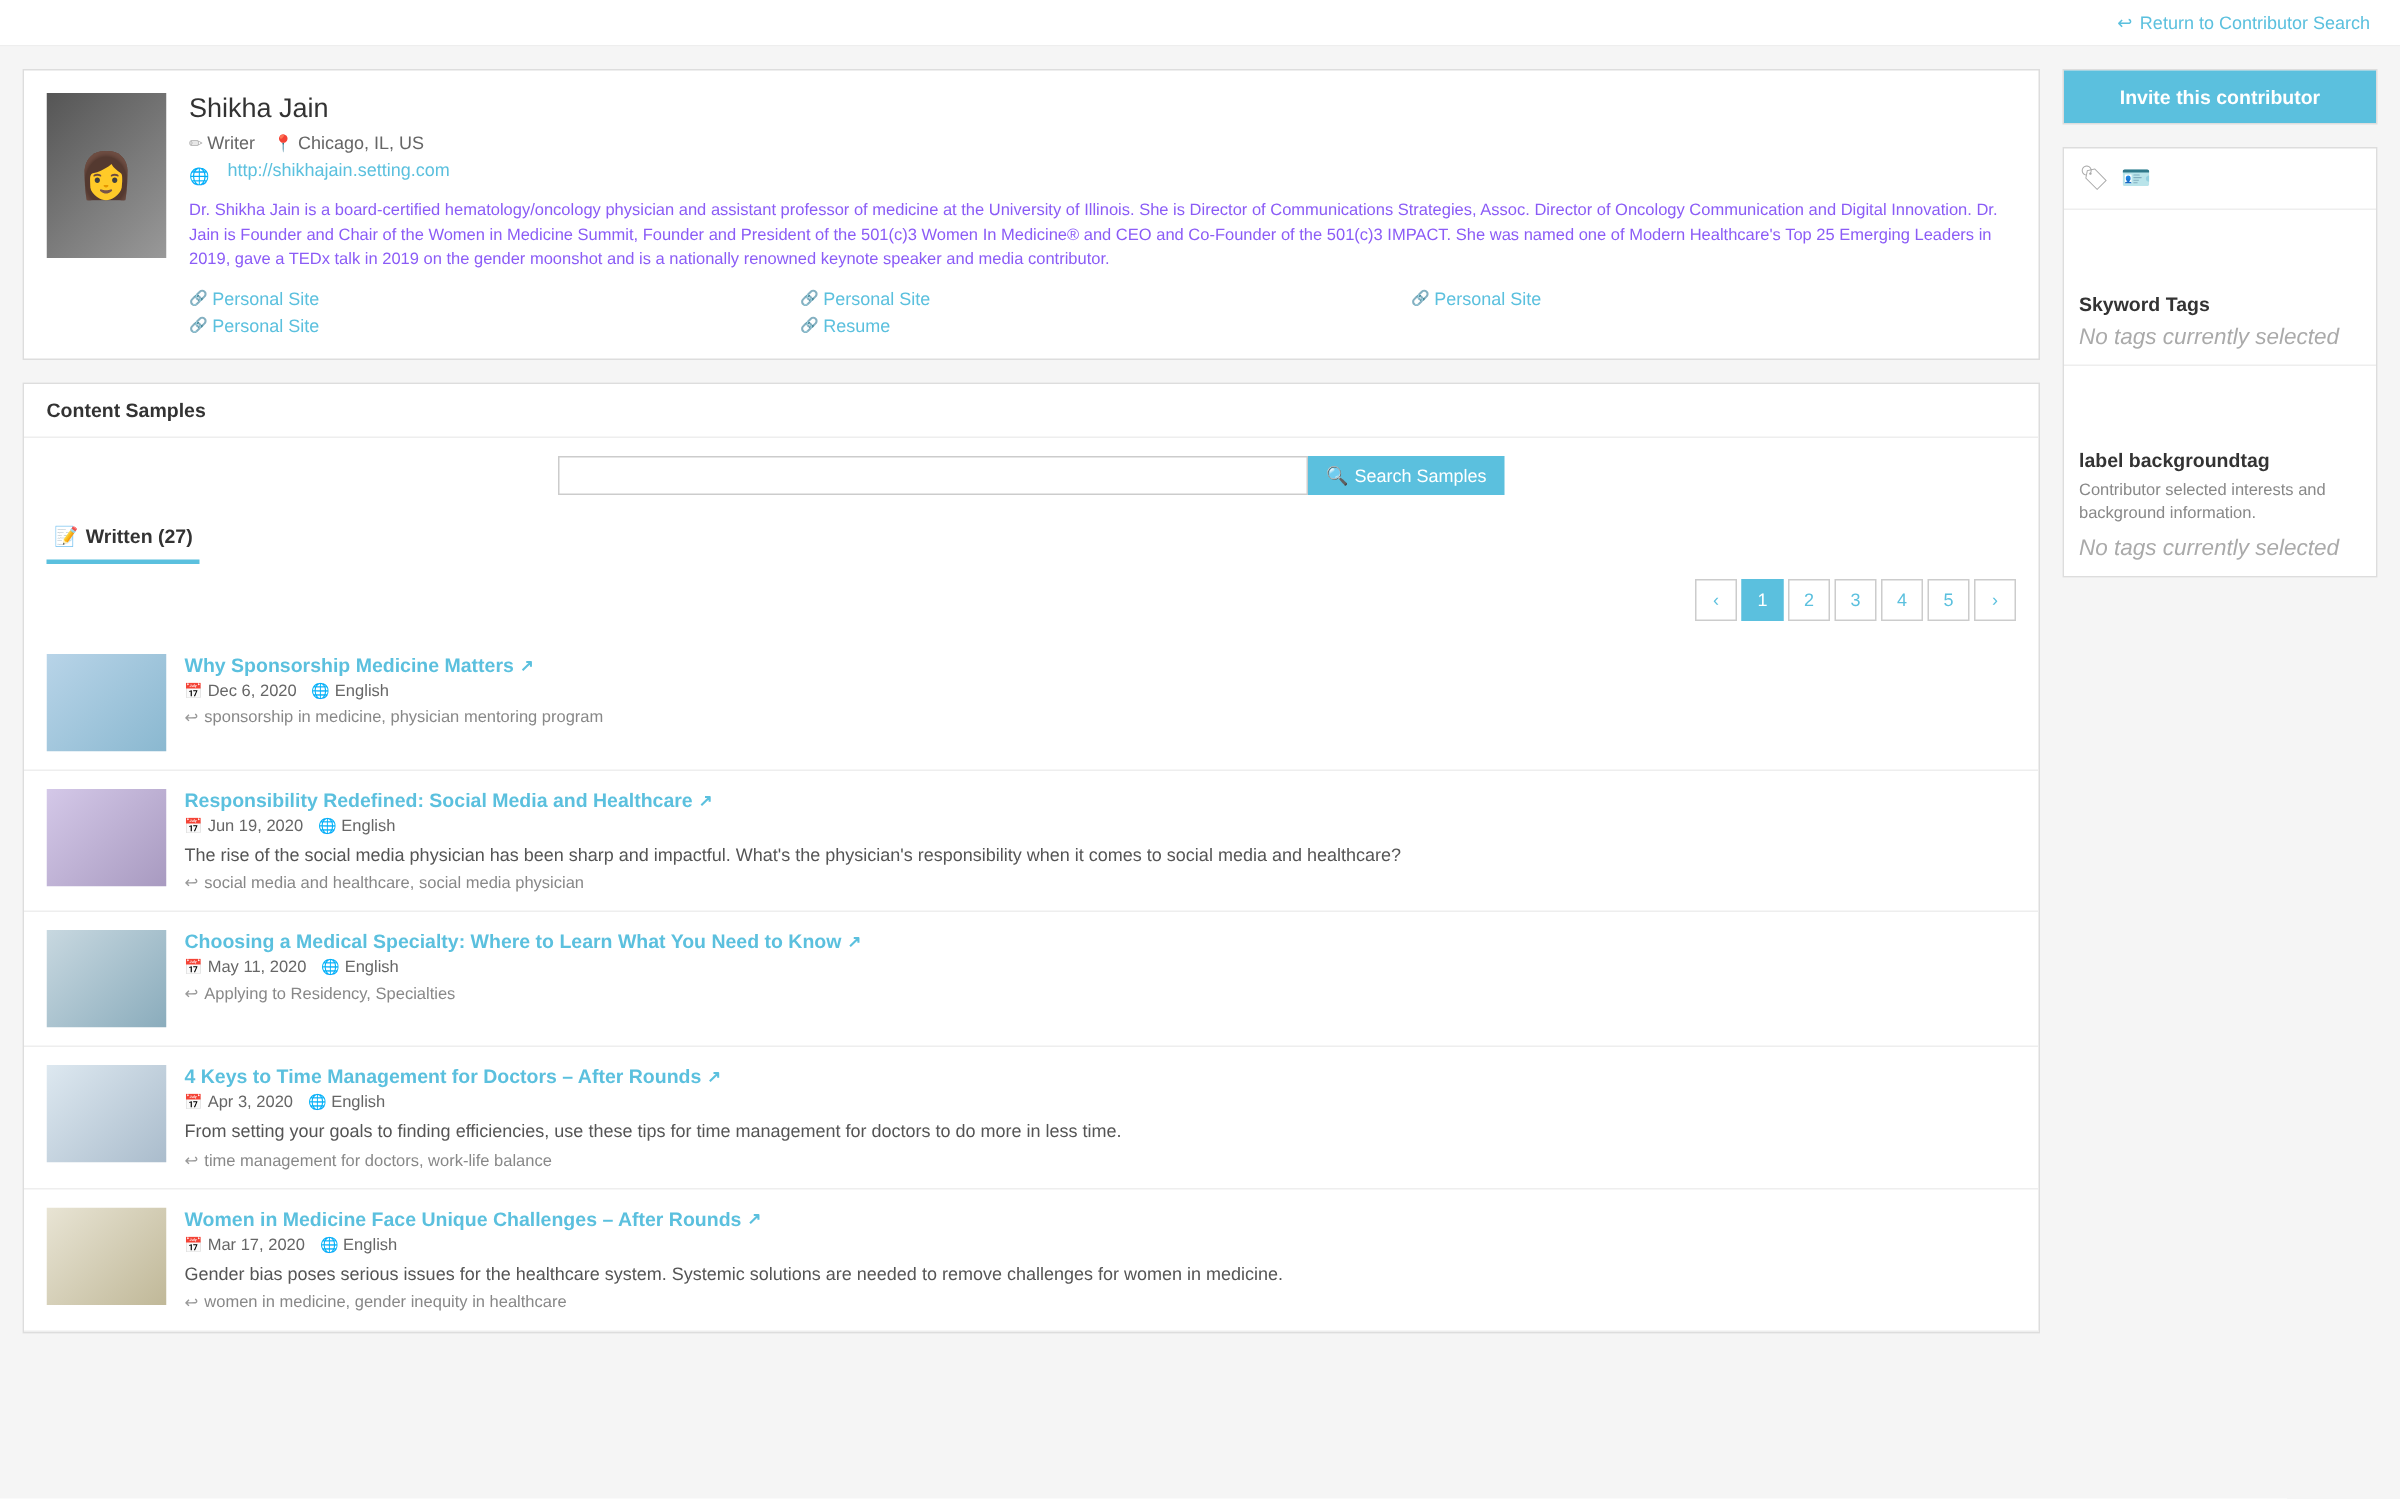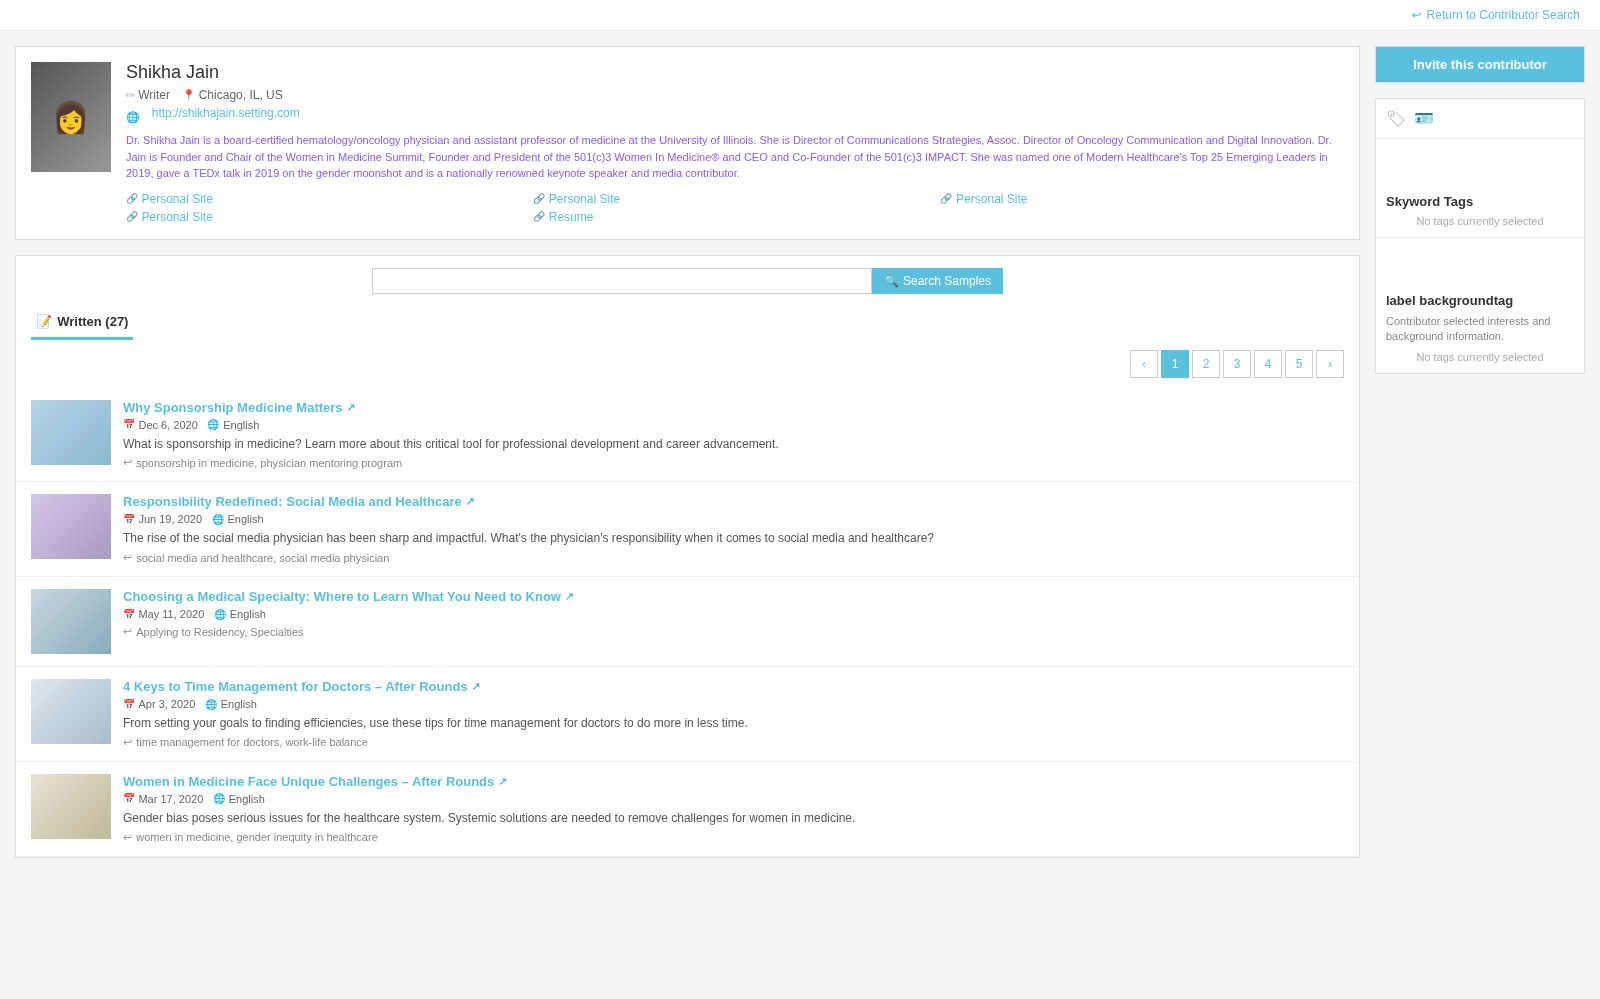--- a/index.html
+++ b/index.html
@@ -284,23 +284,23 @@
       margin-bottom: 6px;
       margin-top: 45px;
     }
     .sidebar-section-desc {
       font-size: 11px;
       color: #888;
       margin-bottom: 6px;
       line-height: 1.4;
     }
     .sidebar-no-tags {
-      font-size: 11px;
+      font-size: 15px;
       color: #aaa;
-      text-align: center;
+      font-style: italic;
     }
     .sidebar-divider {
       border: none;
       border-top: 1px solid #eee;
       margin: 0;
     }
 
     
     .thumb-1 { background: linear-gradient(135deg, #b8d4e8 0%, #8ab8d0 100%); }
     .thumb-2 { background: linear-gradient(135deg, #d4c8e8 0%, #a89ac0 100%); }
@@ -362,20 +362,23 @@
           </div>
           <div class="profile-link">
             <span style="font-size:10px;">🔗</span>
             <span>Resume</span>
           </div>
         </div>
       </div>
     </div>
 
     <div class="content-samples">
+      <div class="content-samples-header">
+        <span>Content Samples</span>
+      </div>
       <div class="search-bar">
         <input class="search-input" type="text" placeholder="" style="">
         <button class="search-btn">
           <span>🔍</span>
           <span>Search Samples</span>
         </button>
       </div>
 
       <div class="tabs">
         <div class="tab-item">
@@ -408,21 +411,20 @@
             <div class="article-meta">
               <div class="article-meta-item">
                 <span style="color:#999; font-size:10px;">📅</span>
                 <span>Dec 6, 2020</span>
               </div>
               <div class="article-meta-item">
                 <span style="color:#999; font-size:10px;">🌐</span>
                 <span>English</span>
               </div>
             </div>
-            <div class="article-desc">What is sponsorship in medicine? Learn more about this critical tool for professional development and career advancement.</div>
             <div class="article-tags">
               <span style="color:#999;">↩</span>
               <span>sponsorship in medicine, physician mentoring program</span>
             </div>
           </div>
         </div>
 
         <div class="article-item">
           <div class="article-thumb">
             <div class="article-thumb-img thumb-2"></div>

